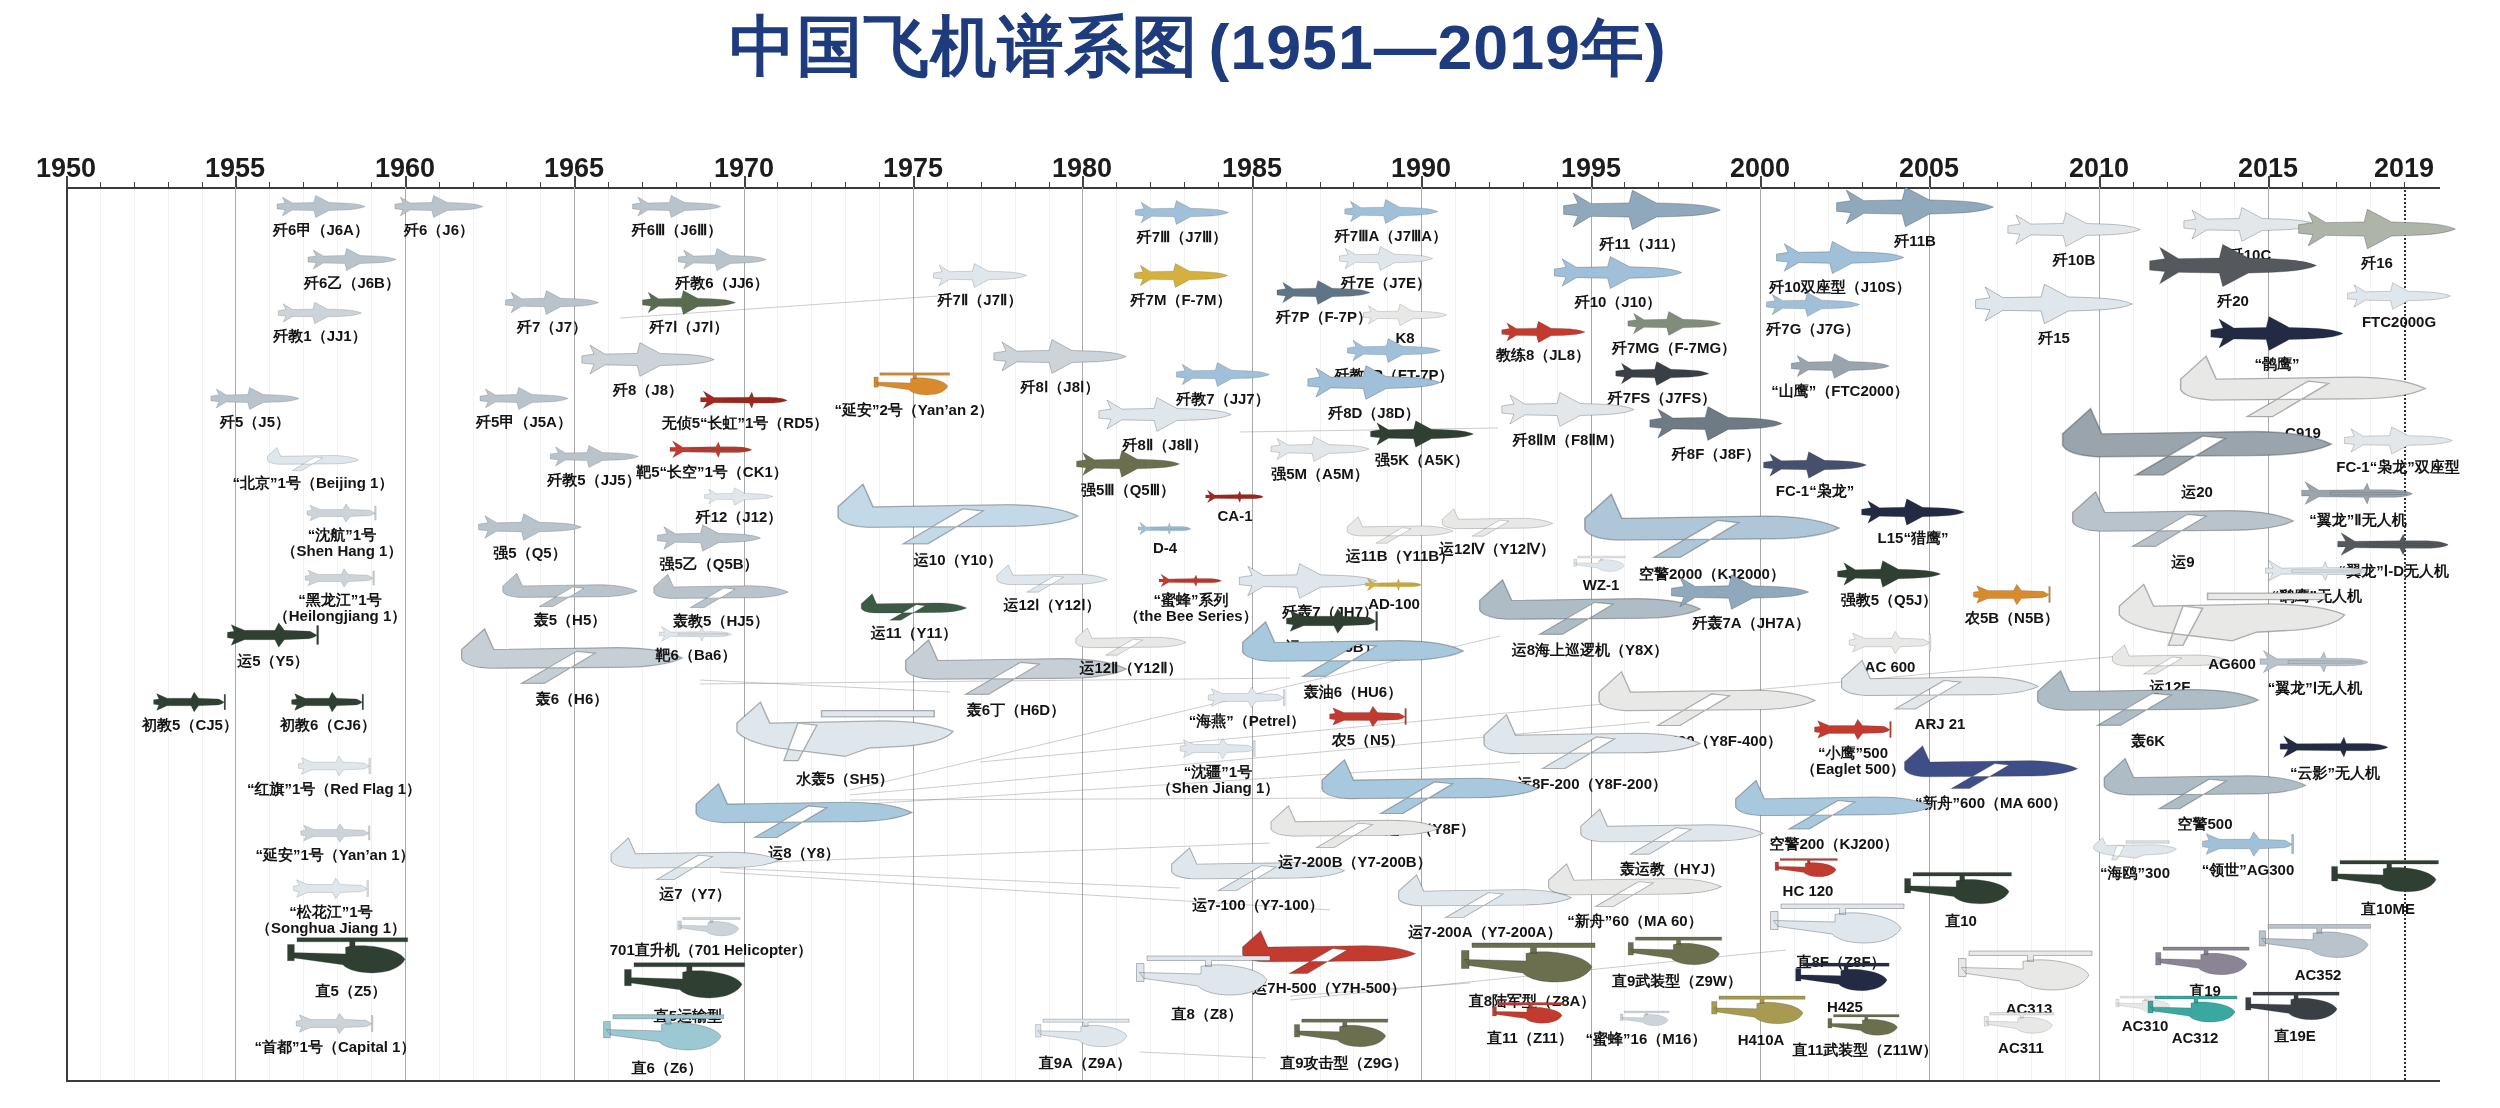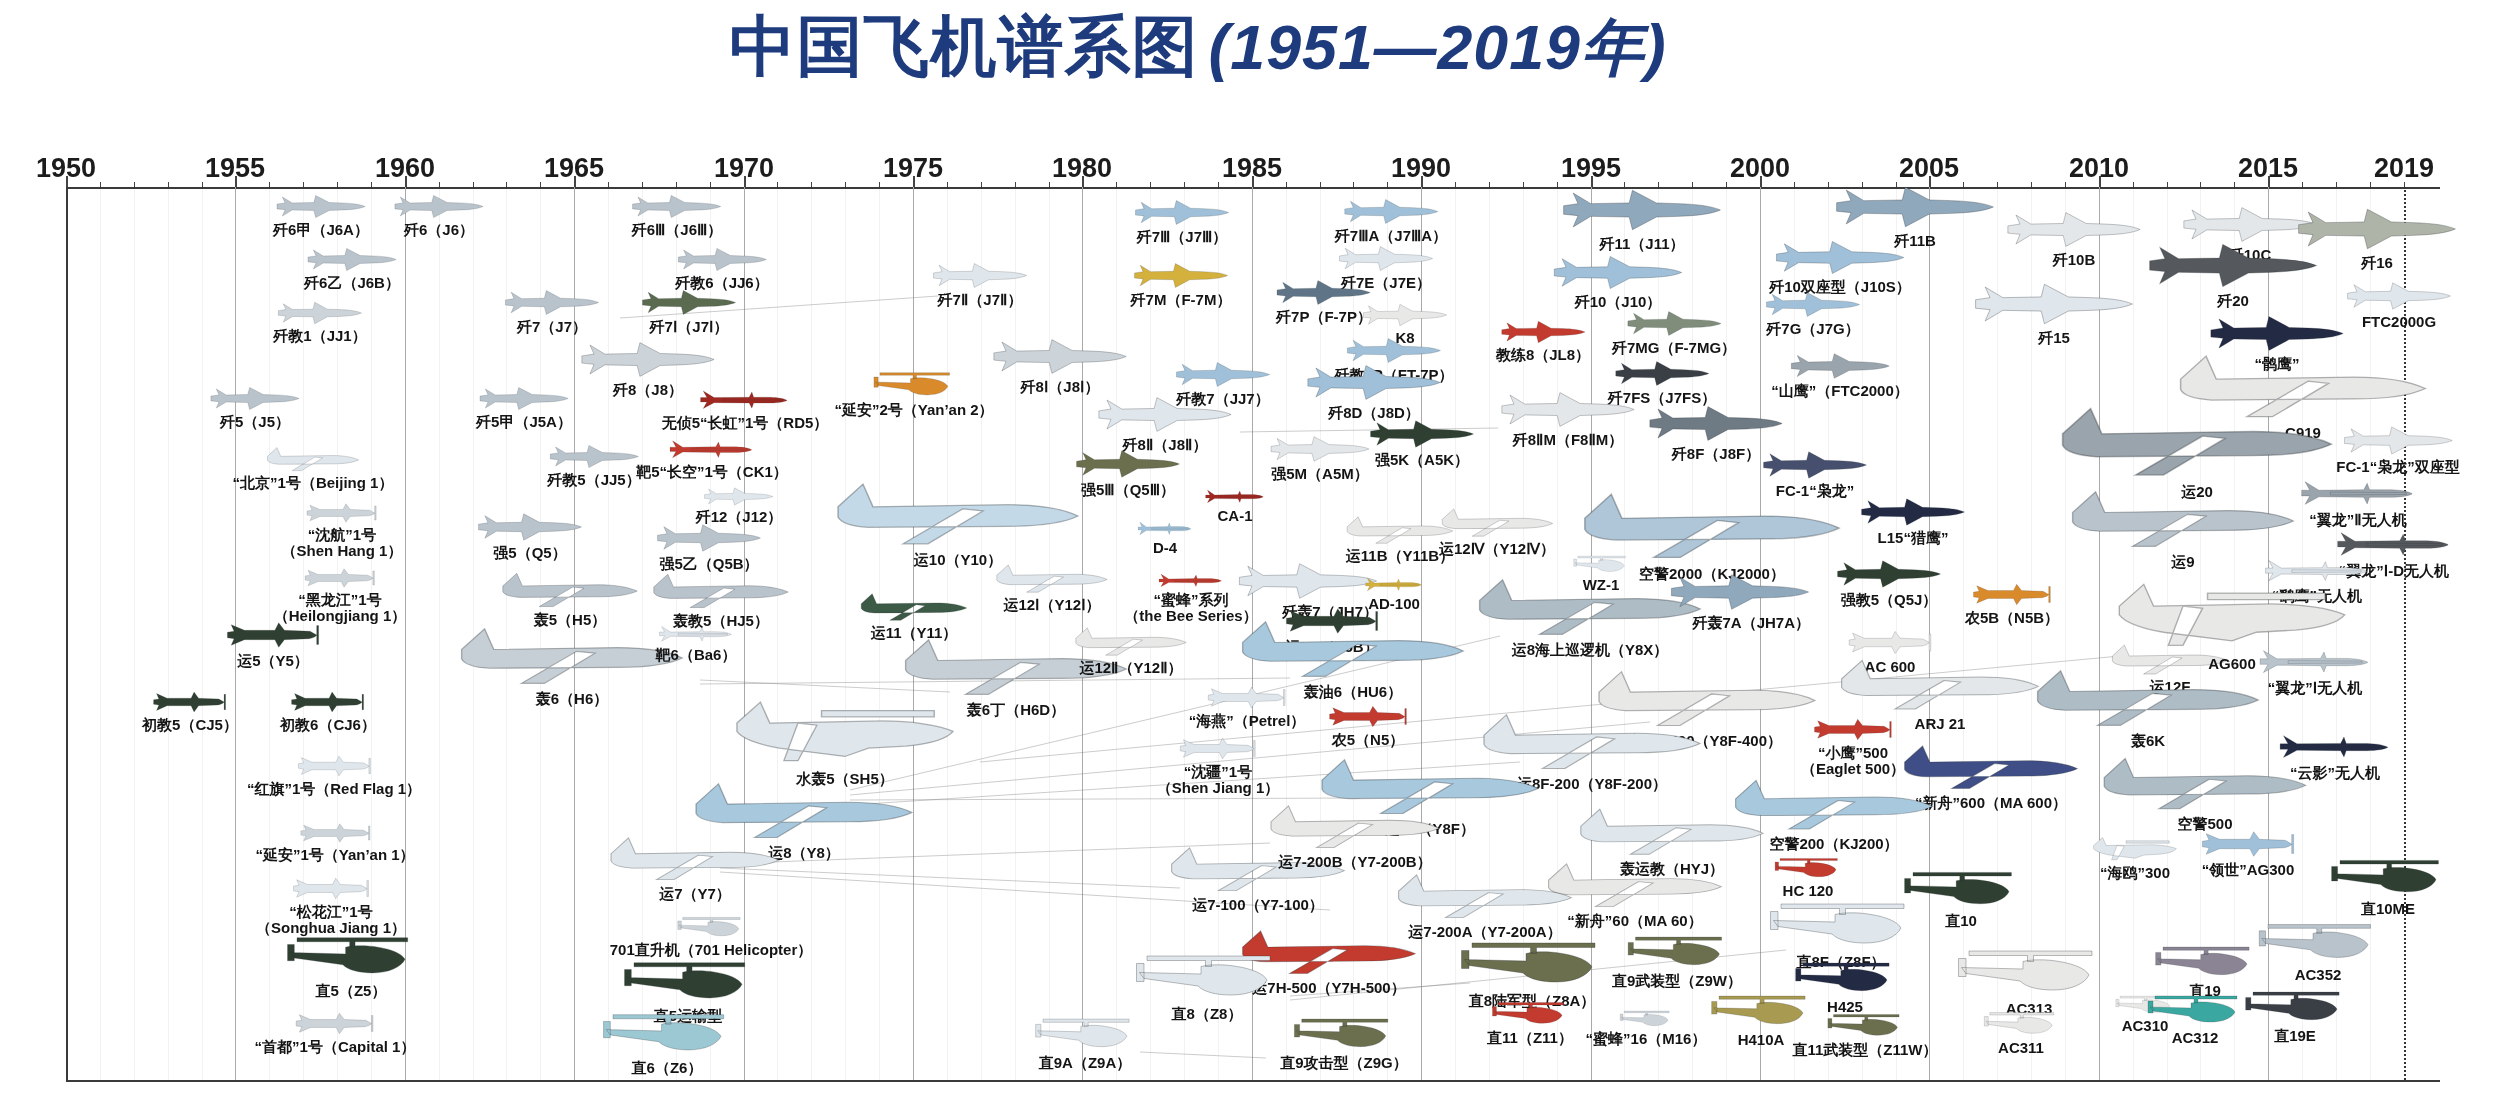--- a/index.html
+++ b/index.html
@@ -1,20 +1,20 @@
 <!DOCTYPE html>
 <html><head>
 <meta charset="utf-8">
 <style>
   html,body{margin:0;padding:0;background:#fff;}
   body{width:2500px;height:1108px;position:relative;overflow:hidden;
        font-family:"Liberation Sans",sans-serif;}
   #page-title{position:absolute;top:2px;left:1198px;transform:translateX(-50%);
        margin:0;white-space:nowrap;font-weight:800;font-size:66px;letter-spacing:1px;}
-  #page-title .range{font-size:0.95em;margin-left:10px;font-style:italic;}
+  #page-title .range{font-size:0.95em;margin-left:10px;}
   #chart{position:absolute;left:0;top:0;width:2500px;height:1108px;}
   .border{position:absolute;background:#3a3a3a;}
   .grid{position:absolute;top:187px;height:893px;width:1px;}
   .grid.major{background:#a9a9a9;}
   .grid.minor{background:rgba(0,0,0,0.05);}
   .dotted{position:absolute;top:187px;height:893px;width:0;
        border-left:2px dotted #333;}
   .tick{position:absolute;background:#444;width:1px;}
   .tick.major{top:176px;height:11px;width:2px;}
   .tick.minor{top:182px;height:5px;}

